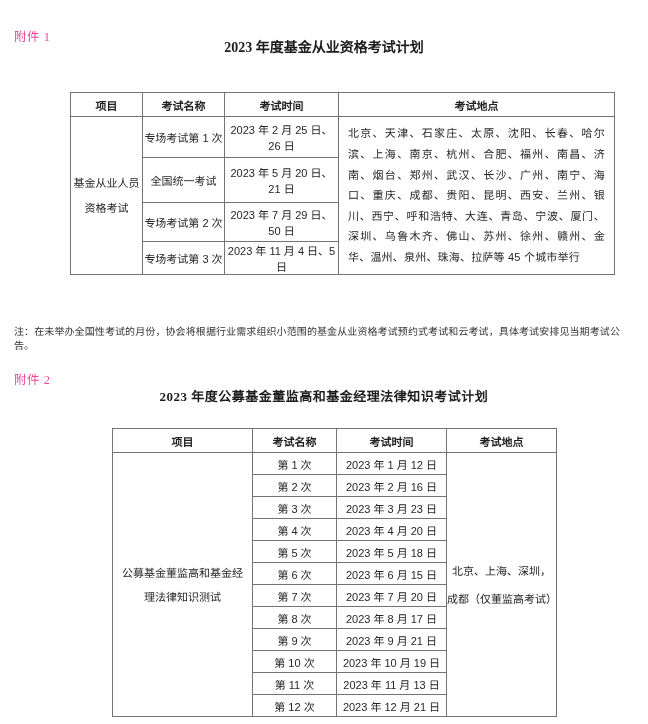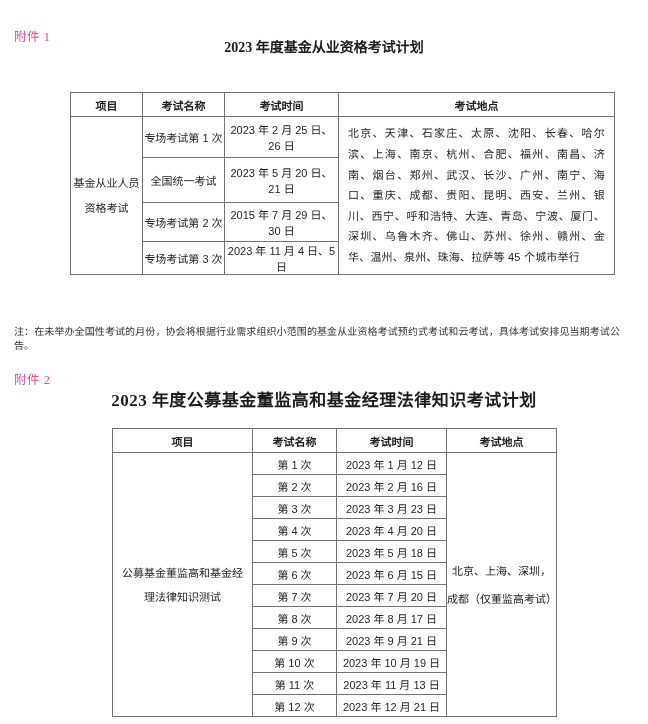--- a/index.html
+++ b/index.html
@@ -26,21 +26,21 @@
   .doc-title {
     position: absolute;
     left: 0;
     width: 648px;
     text-align: center;
     font-family: "Liberation Serif", serif;
     font-weight: 700;
     color: #1c1c1c;
   }
   #title1 { top: 36px; font-size: 14px; }
-  #title2 { top: 386px; font-size: 17px; letter-spacing: 0.5px; }
+  #title2 { top: 386px; font-size: 13px; letter-spacing: 0.5px; }
 
   table {
     border-collapse: collapse;
     table-layout: fixed;
     position: absolute;
   }
   th, td {
     border: 1px solid #737373;
     text-align: center;
     vertical-align: middle;
@@ -114,21 +114,21 @@
     <td>专场考试第 1 次</td>
     <td>2023 年 2 月 25 日、26 日</td>
     <td rowspan="4" class="loc">北京、天津、石家庄、太原、沈阳、长春、哈尔滨、上海、南京、杭州、合肥、福州、南昌、济南、烟台、郑州、武汉、长沙、广州、南宁、海口、重庆、成都、贵阳、昆明、西安、兰州、银川、西宁、呼和浩特、大连、青岛、宁波、厦门、深圳、乌鲁木齐、佛山、苏州、徐州、赣州、金华、温州、泉州、珠海、拉萨等 45 个城市举行</td>
   </tr>
   <tr style="height:45px">
     <td>全国统一考试</td>
     <td>2023 年 5 月 20 日、21 日</td>
   </tr>
   <tr style="height:39px">
     <td>专场考试第 2 次</td>
-    <td>2015 年 7 月 29 日、30 日</td>
+    <td>2023 年 7 月 29 日、50 日</td>
   </tr>
   <tr style="height:32px">
     <td>专场考试第 3 次</td>
     <td>2023 年 11 月 4 日、5 日</td>
   </tr>
 </tbody>
   </table>
 
 <div id="note">注：在未举办全国性考试的月份，协会将根据行业需求组织小范围的基金从业资格考试预约式考试和云考试，具体考试安排见当期考试公告。</div>
 

